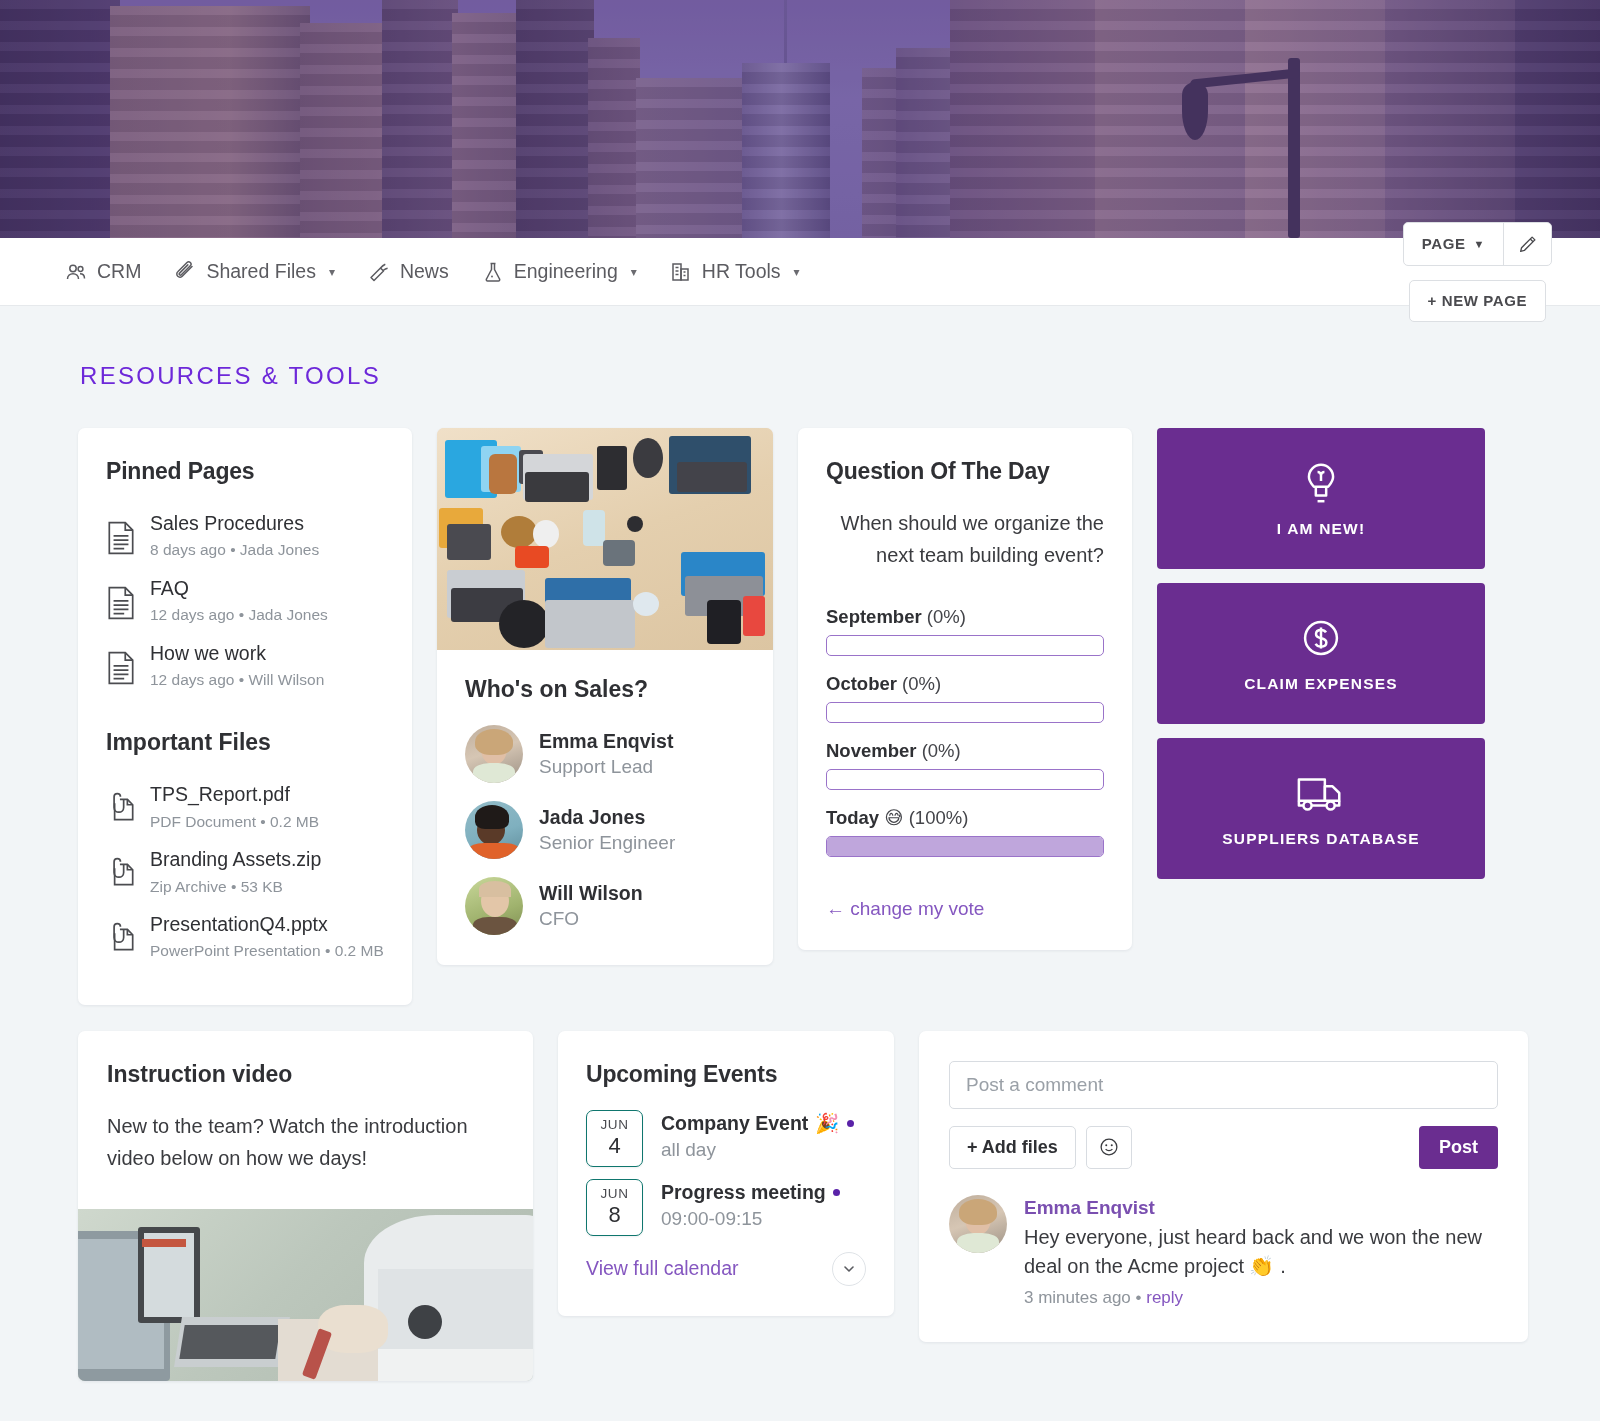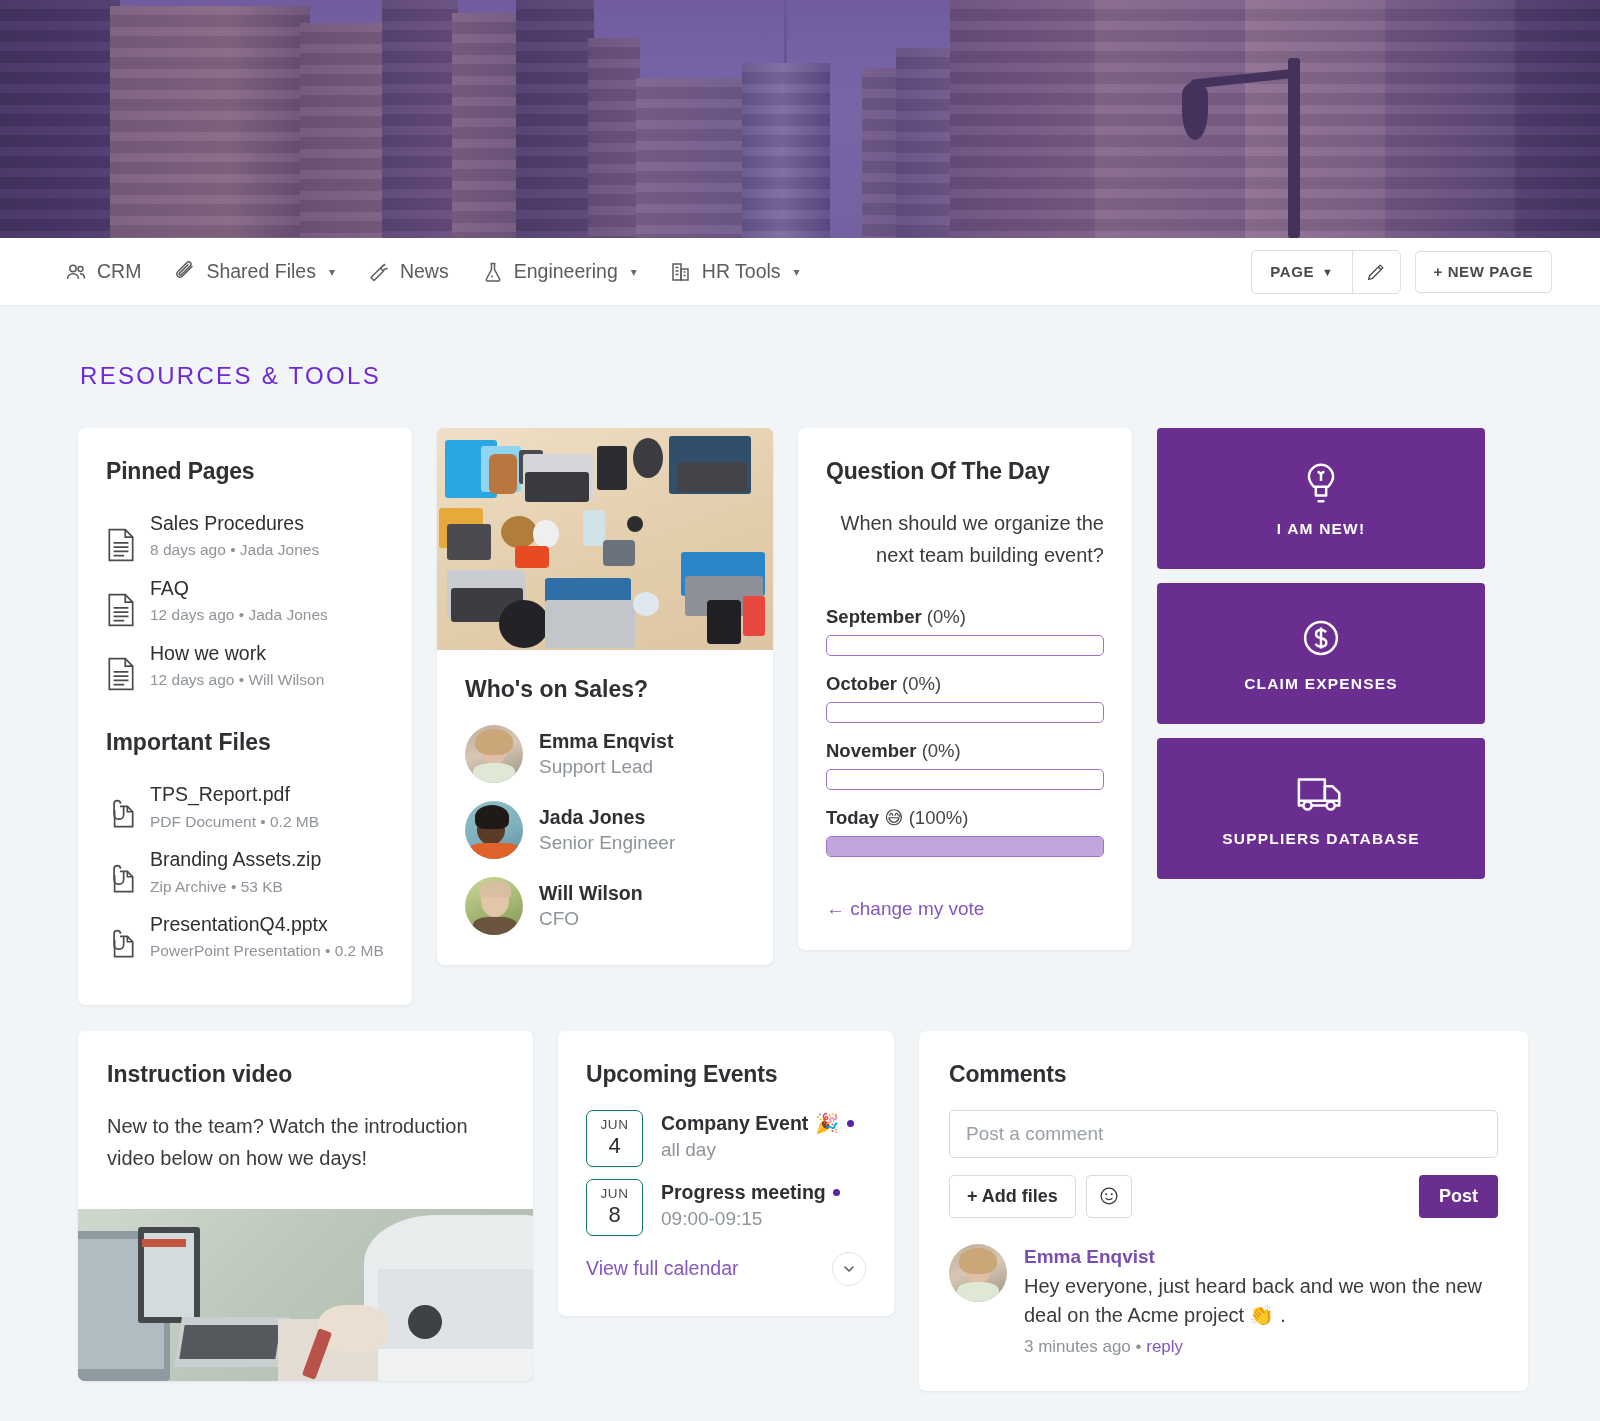--- a/index.html
+++ b/index.html
@@ -73,21 +73,21 @@
     position: relative; white-space: nowrap;
   }
   .nav-tab:first-child { padding-left: 0; }
   .nav-tab.active { color: #2f2f33; }
   .nav-tab.active::after {
     content: ""; position: absolute; left: 0; right: 16px; bottom: 0;
     height: 4px; background: #5a22a8; border-radius: 2px;
   }
   .nav-ico { width: 24px; height: 24px; display: block; flex: none; }
   .nav-caret { margin-left: 4px; font-size: 12px; color: #6b6b70; line-height: 1; }
-  .nav-right { margin-left: auto; display: flex; align-items: center; gap: 14px; }
+  .nav-right { margin-left: auto; display: flex; align-items: center; gap: 14px; flex-direction: column; }
   .btn-group { display: flex; align-items: stretch; border: 1px solid #dcdfe3; border-radius: 5px; overflow: hidden; background:#fff; }
   .btn-page {
     padding: 0 18px; height: 42px; display: flex; align-items: center; gap: 8px;
     font-size: 15px; font-weight: bold; letter-spacing: .6px; color: #4a4a4e; cursor: pointer;
   }
   .btn-pencil {
     width: 48px; height: 42px; display: flex; align-items: center; justify-content: center;
     border-left: 1px solid #dcdfe3; cursor: pointer;
   }
   .btn-newpage {
@@ -107,21 +107,21 @@
     grid-template-columns: 334px 336px 334px 328px;
     gap: 25px;
     align-items: start;
   }
   .card { background: #fff; border-radius: 7px; box-shadow: 0 1px 3px rgba(30,40,60,.08); }
 
   
   .pinned { padding: 30px 28px 34px; }
   .card-h { font-size: 23px; font-weight: bold; color: #2f3034; margin-bottom: 22px; letter-spacing: -.2px; }
   .res-list { display: flex; flex-direction: column; gap: 2px; }
-  .res-item { display: flex; gap: 14px; align-items: flex-end; padding: 4px 0 8px; cursor: pointer; }
+  .res-item { display: flex; gap: 14px; align-items: center; padding: 4px 0 8px; cursor: pointer; }
   .res-ico { width: 30px; height: 34px; flex: none; margin-top: 3px; }
   .res-body { min-width: 0; }
   .res-name { font-size: 19.5px; color: #2f3034; line-height: 1.3; }
   .res-meta { font-size: 15.5px; color: #8e949b; margin-top: 3px; line-height: 1.45; }
   .sub-h { font-size: 23px; font-weight: bold; color: #2f3034; margin: 30px 0 22px; }
 
   
   .team-card { overflow: hidden; }
   .team-photo { height: 222px; position: relative; overflow:hidden; background:#e8d9c4; }
   .tp-wood { position:absolute; inset:0; background: linear-gradient(160deg,#f0e0c8 0%,#e4cfae 50%,#dcc5a2 100%); }
@@ -629,21 +629,20 @@
           <div class="ev-link">View full calendar</div>
           <div class="ev-more">
             <svg width="16" height="16" viewBox="0 0 16 16" fill="none" stroke="#5a5b60" stroke-width="1.6" stroke-linecap="round" stroke-linejoin="round">
               <path d="M4 6l4 4 4-4"></path>
             </svg>
           </div>
         </div>
       </div>
 
       <div class="card comments">
-        <div class="card-h">Comments</div>
         <textarea class="cm-input" rows="1" placeholder="Post a comment" style=""></textarea>
         <div class="cm-actions">
           <div class="cm-btn">
             <span>+ Add files</span>
           </div>
           <div class="cm-emoji">
             <svg width="22" height="22" viewBox="0 0 24 24" fill="none" stroke="#3a3b3f" stroke-width="1.4">
               <circle cx="12" cy="12" r="8.6"></circle>
               <circle cx="9" cy="10" r="1.1" fill="#3a3b3f" stroke="none"></circle>
               <circle cx="15" cy="10" r="1.1" fill="#3a3b3f" stroke="none"></circle>

